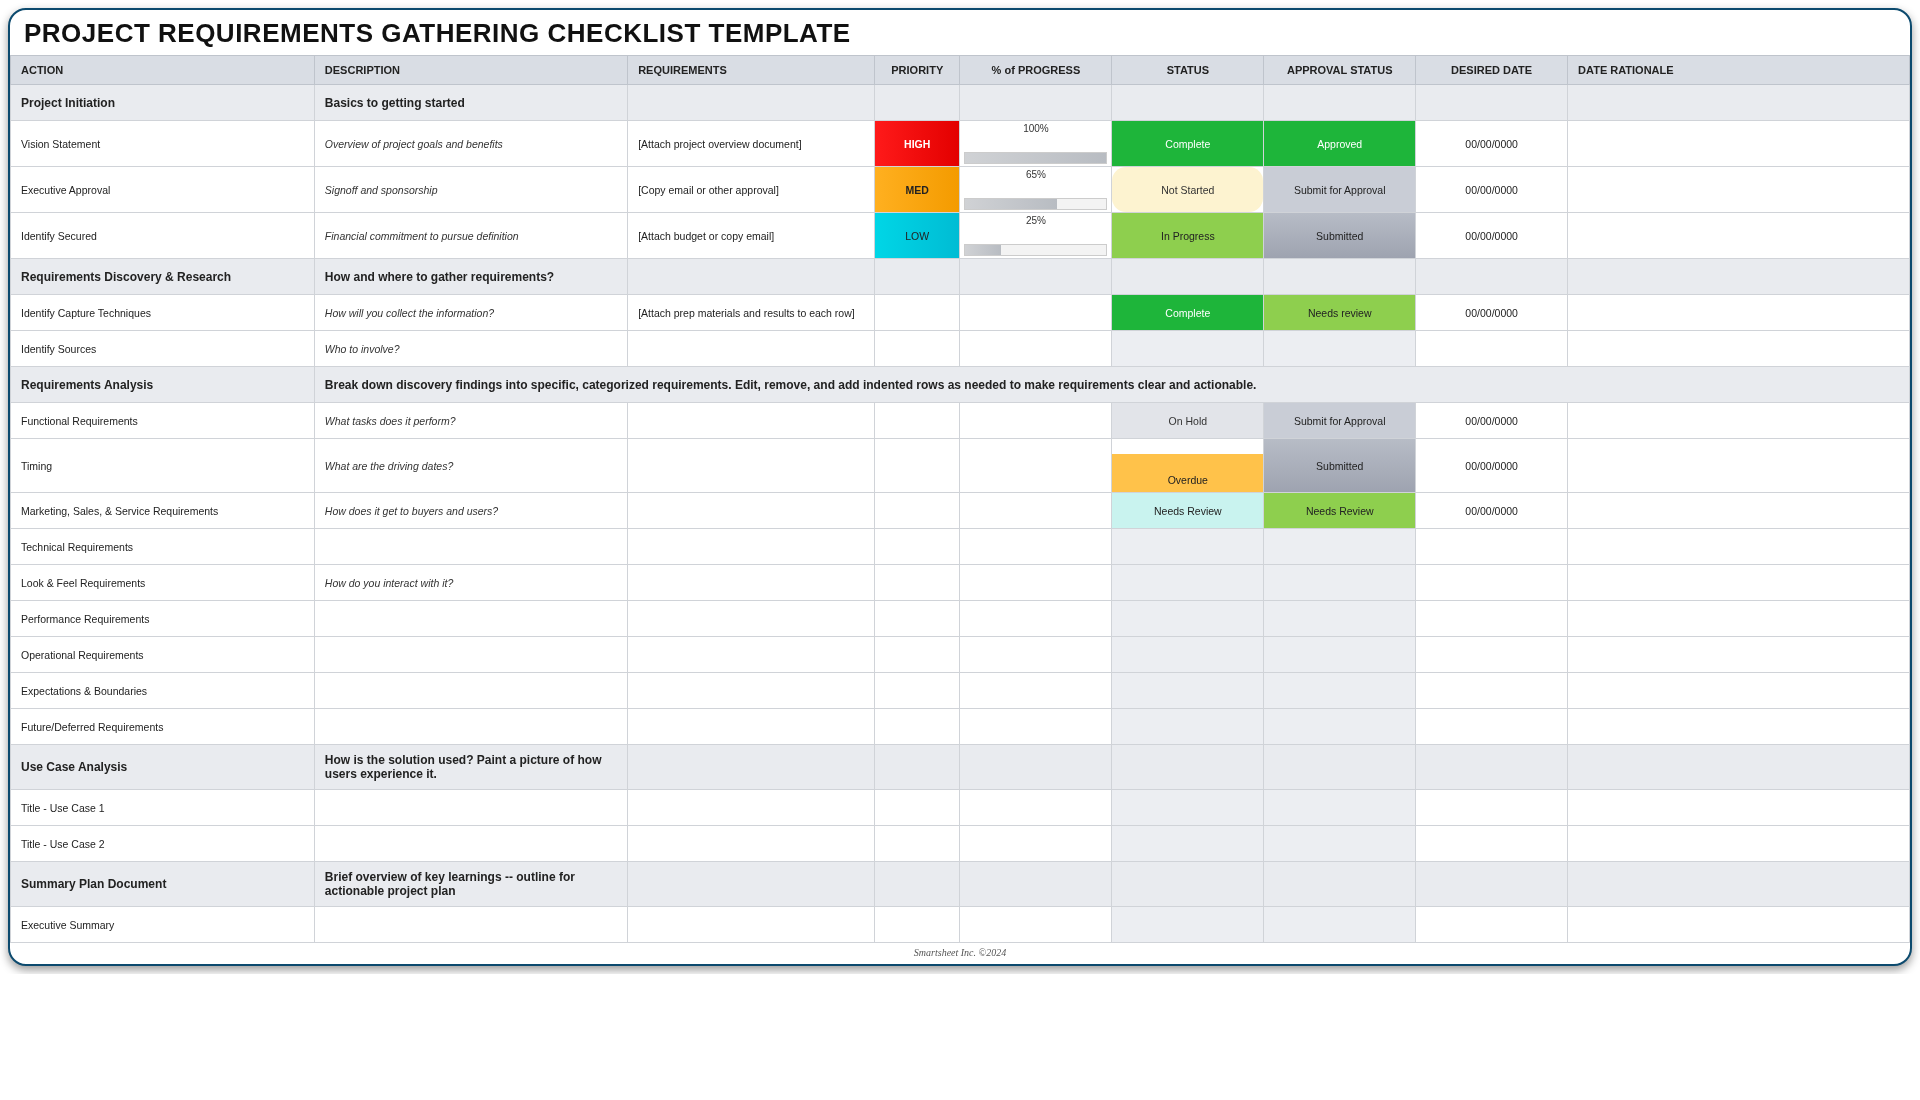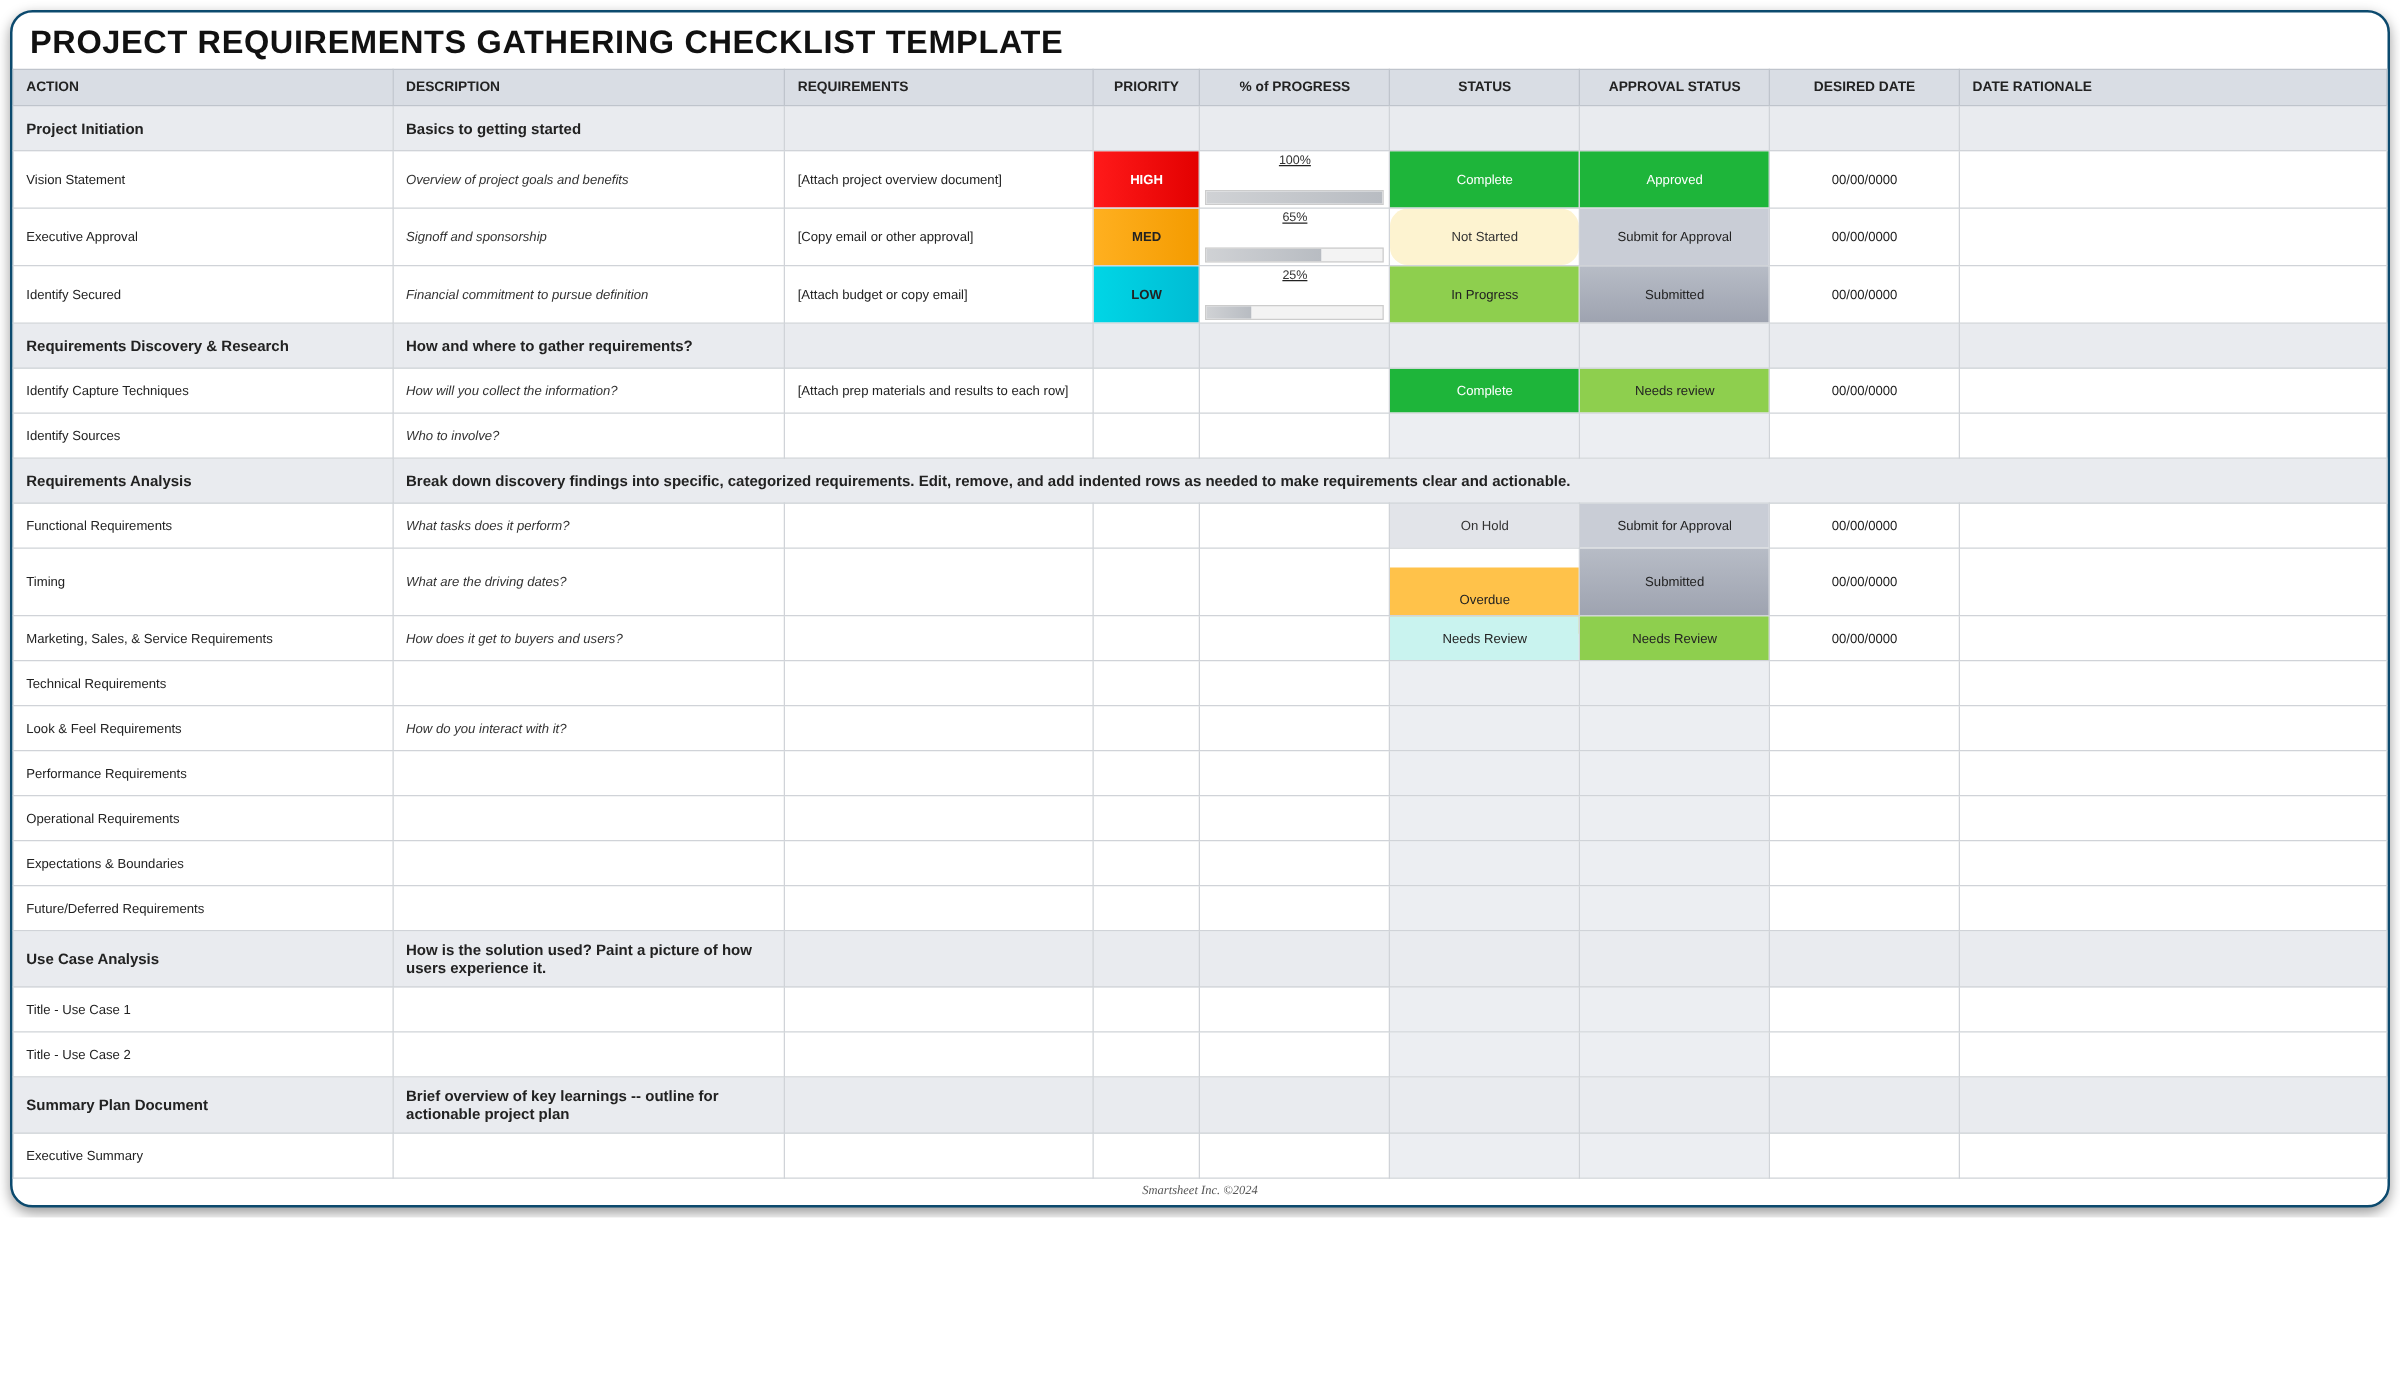--- a/index.html
+++ b/index.html
@@ -60,26 +60,26 @@
   .priority-high {
     background: linear-gradient(to right,#ff1a1a,#e30000);
     color:#fff; font-weight:600; justify-content:center;
   }
   .priority-med {
     background: linear-gradient(to right,#ffb020,#f49b00);
     color:#222; font-weight:600; justify-content:center;
   }
   .priority-low {
     background: linear-gradient(to right,#00d6e6,#00bcd4);
-    color:#222; font-weight:700; justify-content:center;
+    color:#222; font-weight:400; justify-content:center;
   }
   .progress-wrap {
     position: relative; width:100%; height:100%;
     display:flex; flex-direction:column; align-items:center; justify-content:center;
-    padding:2px 4px; gap:18px;text-decoration:underline;
+    padding:2px 4px; gap:18px;
   }
   .progress-label { font-size:10px; color:#333; }
   .progress-bar {
     width:100%; height:12px; background:#f3f3f3; border:1px solid #ccc;
     position:relative; overflow:hidden;
   }
   .progress-fill {
     height:100%;
     background: linear-gradient(to right,#d0d2d5,#b8bcc2);
   }

